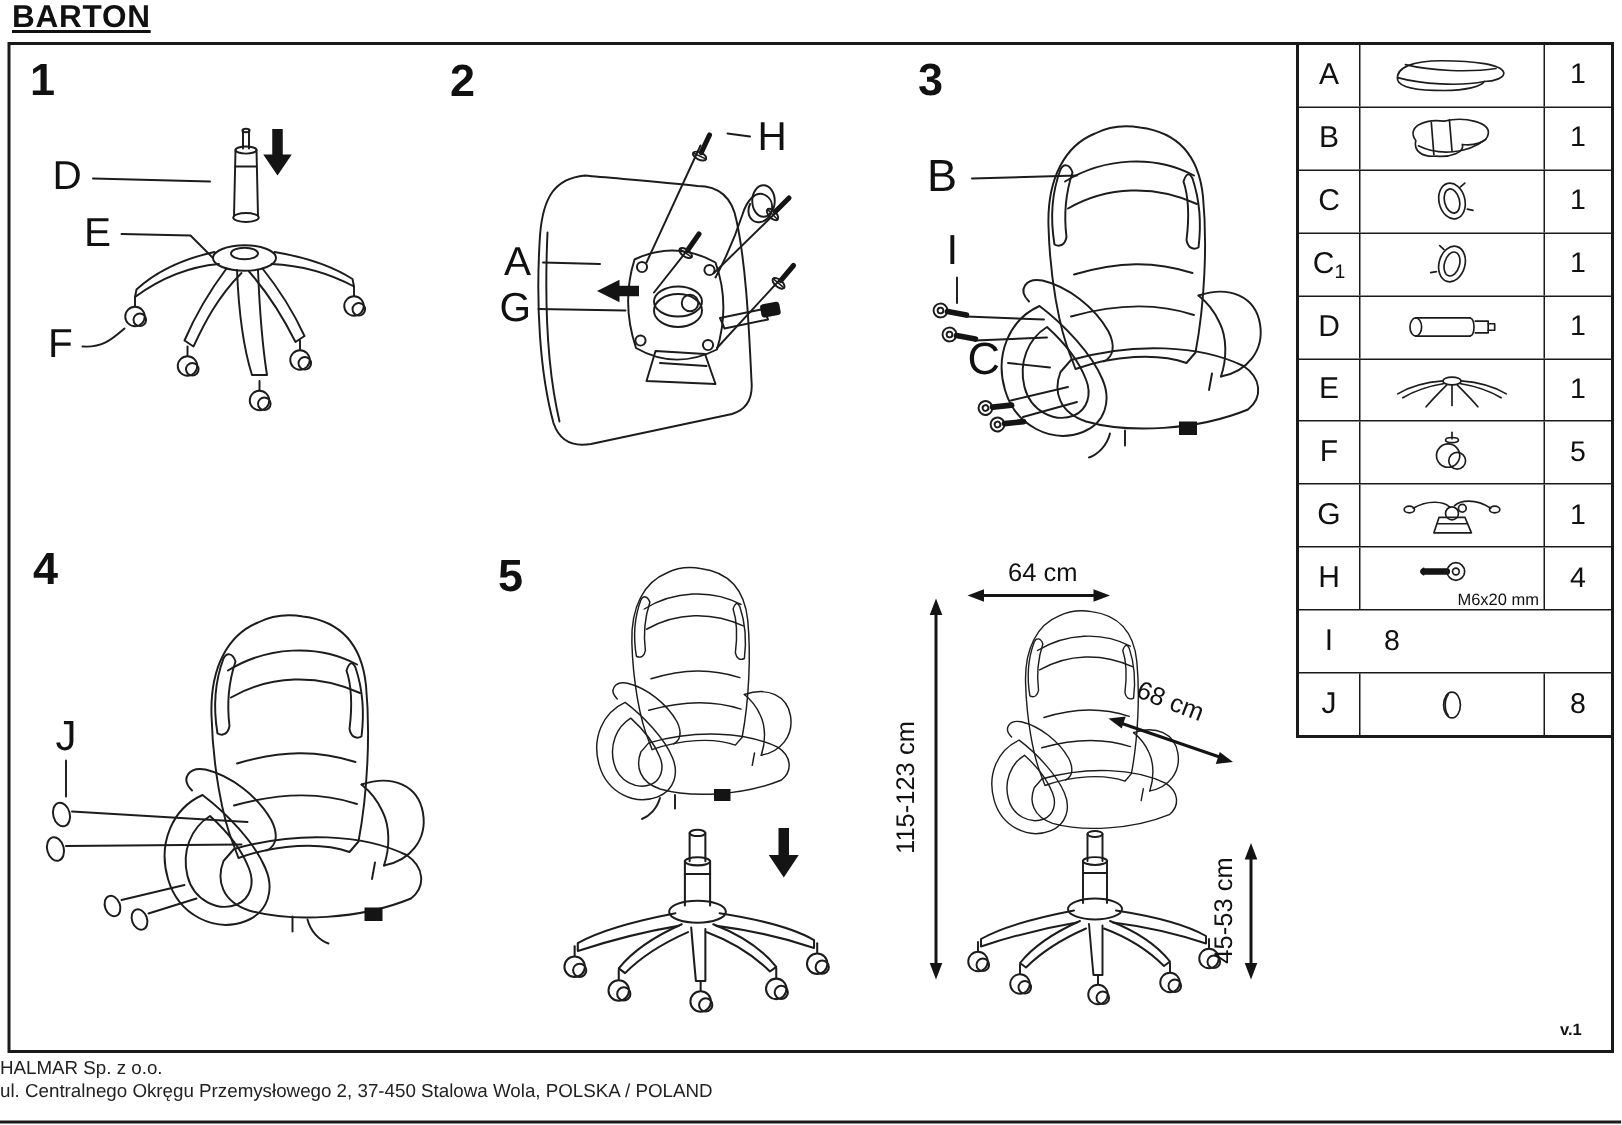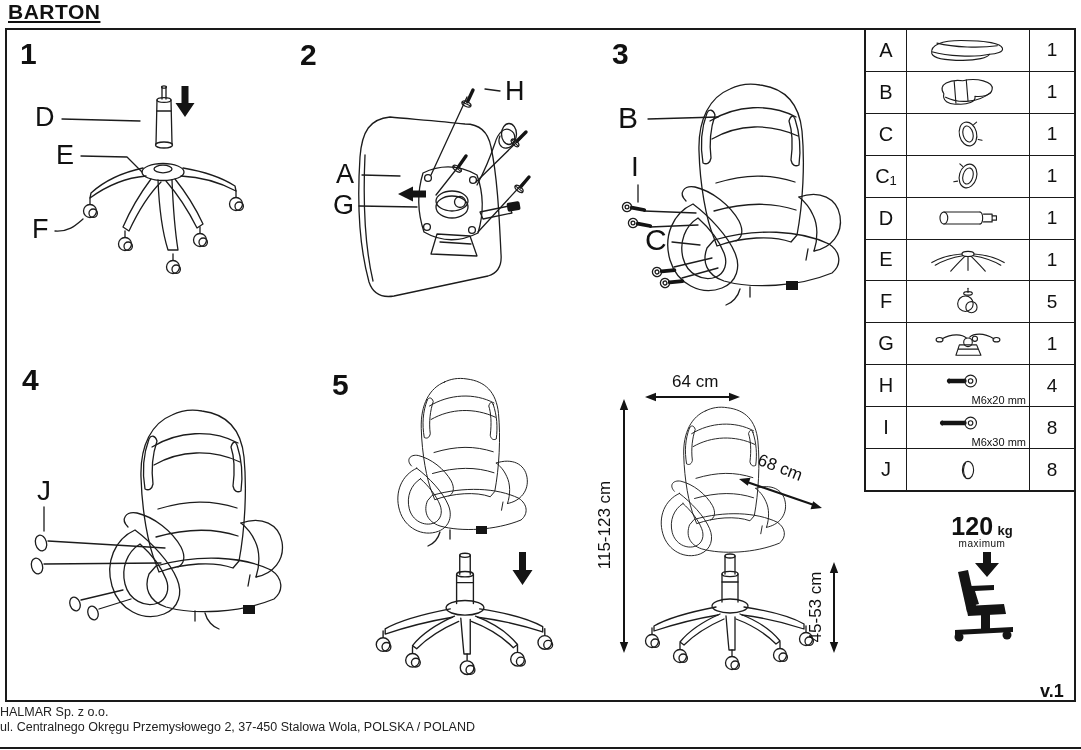--- a/index.html
+++ b/index.html
@@ -25,21 +25,21 @@
   .pcell-qty{width:44px;display:flex;align-items:center;justify-content:center;font-size:19px;}
   .pcaption{position:absolute;right:3px;bottom:0px;font-size:11px;}
   
   .weight{position:absolute;left:925px;top:482px;width:100px;text-align:center;}
   .wline{white-space:nowrap;}
   .wval{font-size:25px;font-weight:bold;}
   .wunit{font-size:13px;font-weight:bold;}
   .wnote{font-size:10px;margin-top:-3px;letter-spacing:.5px;}
   
   .sizes{position:absolute;left:781px;top:631px;font-size:14px;font-weight:bold;line-height:17px;white-space:nowrap;}
-  .version{position:absolute;left:1033px;top:651px;font-size:18px;font-weight:bold;}
+  .version{position:absolute;left:1033px;top:651px;font-size:11px;font-weight:bold;}
   
   .footer{position:absolute;left:0;top:705px;width:1046px;text-align:left;font-size:12.5px;line-height:14.6px;color:#222;}
   .bottom-line{position:absolute;left:0;top:747px;width:1081px;height:2px;background:#1a1a1a;}
   svg{overflow:visible;}
   .ink{stroke:#1c1c1c;fill:none;stroke-width:1.3;stroke-linecap:round;stroke-linejoin:round;}
 </style>
 </head>
 <body>
 
 <div class="page">
@@ -406,67 +406,40 @@
             </svg>
           <span class="pcaption">M6x20 mm</span>
         </div>
         <div class="pcell-qty">4</div>
       </div>
 
       <div class="prow">
         <div class="pcell-letter">
             <span>I</span>
           </div>
-        <div class="pcell-icon">
-          <svg width="100" height="26" viewBox="0 0 116 26" style="margin-bottom:9px">
-              <g class="ink">
-            <path d="M26,13 L28,10.5 L28,15.5 Z" fill="#141414"></path>
-            <path d="M28,13 L54,13" stroke-width="5" stroke="#141414"></path>
-            <circle cx="61" cy="13" r="6.8"></circle>
-                <circle cx="61" cy="13" r="2.6"></circle>
-          </g>
-            </svg>
-          <span class="pcaption">M6x30 mm</span>
-        </div>
         <div class="pcell-qty">8</div>
       </div>
 
       <div class="prow">
         <div class="pcell-letter">
             <span>J</span>
           </div>
         <div class="pcell-icon">
           <svg width="100" height="34" viewBox="0 0 116 34">
               <g class="ink">
             <ellipse cx="58" cy="17" rx="6.5" ry="10"></ellipse>
             <path d="M55,9 C52,13 52,21 55,25"></path>
           </g>
             </svg>
         </div>
         <div class="pcell-qty">8</div>
       </div>
 
     </div>
 
-    <div class="weight">
-      <div class="wline"><span class="wval">120</span> <span class="wunit">kg</span></div>
-      <div class="wnote">maximum</div>
-      <svg width="78" height="92" viewBox="0 0 78 92" style="margin-top:1px">
-        <g fill="#141414">
-          <path d="M40,2 h8 v11 h8 l-12,14 -12,-14 h8 Z"></path>
-          <path d="M15,22 l10,-2 9,40 -10,2 Z"></path>
-          <path d="M27,36 l24,-1 v5 l-19,1 4,13 -6,1.5 Z"></path>
-          <path d="M23,56 l38,-2 2,10 -38,2 Z"></path>
-          <path d="M38,64 h9 v16 h-9 Z"></path>
-          <path d="M12,80 l58,-3 v5 l-58,3 Z"></path>
-          <circle cx="16" cy="87" r="4.5"></circle>
-          <circle cx="64" cy="85" r="4.5"></circle>
-        </g>
-      </svg>
-    </div>
 
     <div class="sizes">
     </div>
     <span class="version">v.1</span>
 
   </div>
 
   <div class="footer">
     <div>HALMAR Sp. z o.o.</div>
     <div>ul. Centralnego Okręgu Przemysłowego 2, 37-450 Stalowa Wola, POLSKA / POLAND</div>

